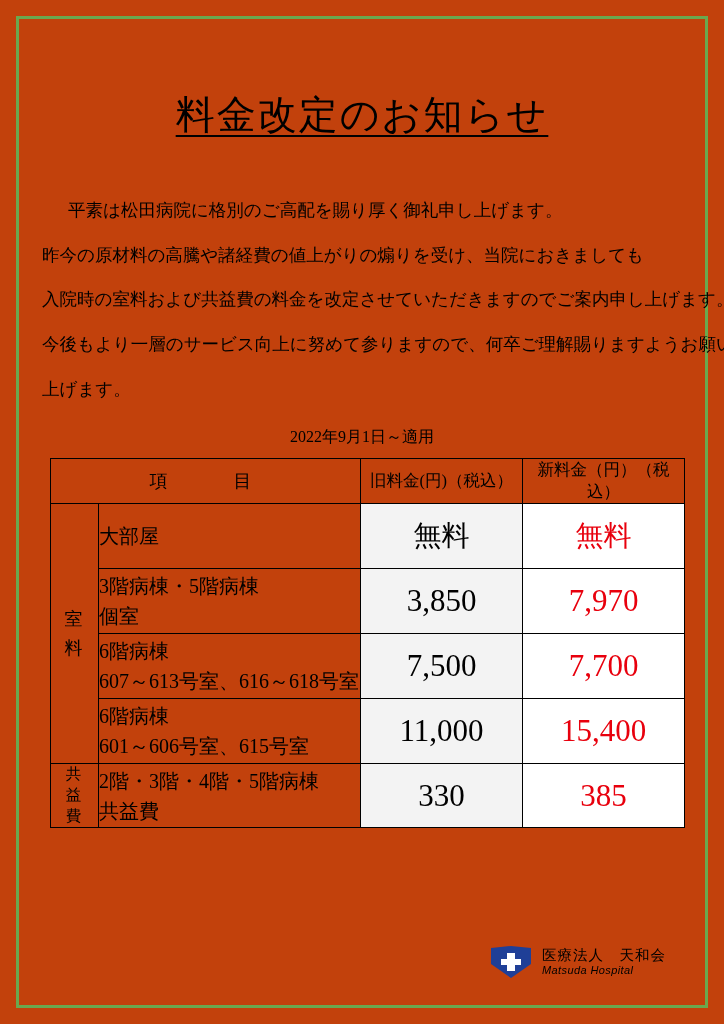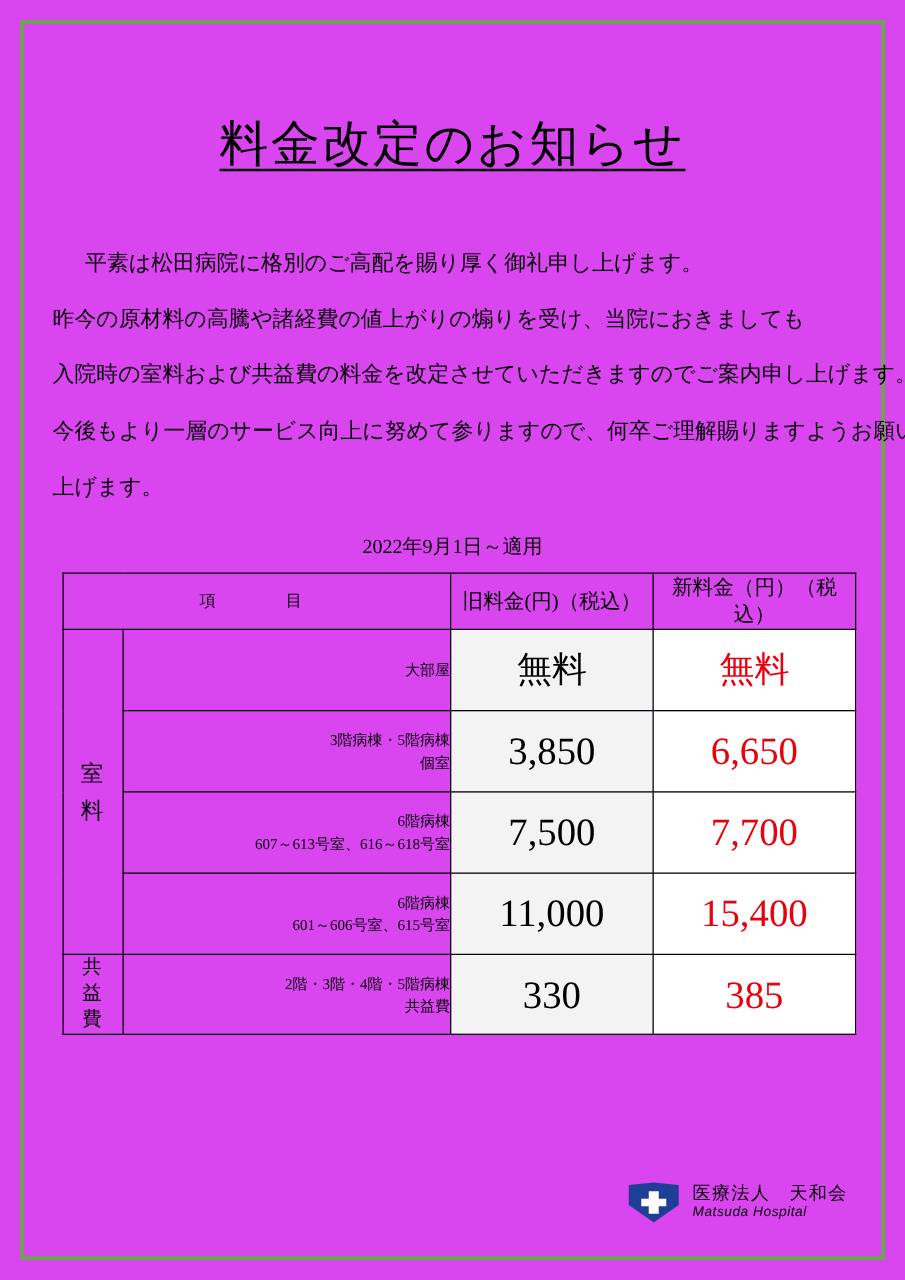--- a/index.html
+++ b/index.html
@@ -12,21 +12,21 @@
     background: #ffffff;
     font-family: "Liberation Serif", "DejaVu Serif", serif;
     color: #000000;
     overflow: hidden;
   }
   .page {
     position: relative;
     width: 724px;
     height: 1024px;
     box-sizing: border-box;
-    background: #d946ef;
+    background: #c2410c;
   }
   .border-frame {
     position: absolute;
     left: 16px;
     top: 16px;
     right: 16px;
     bottom: 16px;
     border: 3px solid #6aa84f;
     box-sizing: border-box;
     pointer-events: none;
@@ -81,21 +81,21 @@
     vertical-align: middle;
     font-weight: normal;
   }
   .col-cat { width: 48px; }
   .col-item { width: 262px; }
   .col-old { width: 162px; }
   .col-new { width: 162px; }
 
   .hdr-item {
     text-align: center;
-    font-size: 13px;
+    font-size: 18px;
     height: 34px;
     letter-spacing: 10px;
     padding-left: 10px;
     box-sizing: border-box;
   }
   .hdr-price {
     text-align: center;
     font-size: 16.5px;
     height: 34px;
   }
@@ -106,24 +106,24 @@
     letter-spacing: 2px;
   }
   .cat-cell .vert {
     display: block;
   }
   .cat-small {
     font-size: 15.5px;
     line-height: 1.35;
   }
   .item-cell {
-    font-size: 12px;
+    font-size: 20px;
     padding: 6px 0 6px 10px;
     line-height: 1.5;
-    text-align: right;
+    text-align: left;
   }
   .item-cell .line {
     display: block;
     white-space: nowrap;
   }
   .num-cell {
     text-align: center;
     font-size: 31px;
     background: #f3f3f3;
     padding: 4px 0;
@@ -151,20 +151,21 @@
   .logo-mark {
     width: 44px;
     height: 36px;
     margin-right: 9px;
     flex: none;
   }
   .logo-text {
     display: flex;
     flex-direction: column;
     justify-content: flex-end;
+    margin-right: 12px;
     line-height: 1.15;
   }
   .logo-text .jp {
     font-size: 14.5px;
     letter-spacing: 1px;
     font-family: "Liberation Sans", sans-serif;
   }
   .logo-text .en {
     font-size: 11px;
     letter-spacing: 0.4px;
@@ -222,21 +223,21 @@
           </td>
           <td class="num-cell free">無料</td>
           <td class="num-cell new free">無料</td>
         </tr>
         <tr class="row-tall">
           <td class="item-cell">
             <span class="line">3階病棟・5階病棟</span>
             <span class="line">個室</span>
           </td>
           <td class="num-cell">3,850</td>
-          <td class="num-cell new">6,650</td>
+          <td class="num-cell new">7,970</td>
         </tr>
         <tr class="row-tall">
           <td class="item-cell">
             <span class="line">6階病棟</span>
             <span class="line">607～613号室、616～618号室</span>
           </td>
           <td class="num-cell">7,500</td>
           <td class="num-cell new">7,700</td>
         </tr>
         <tr class="row-tall">

